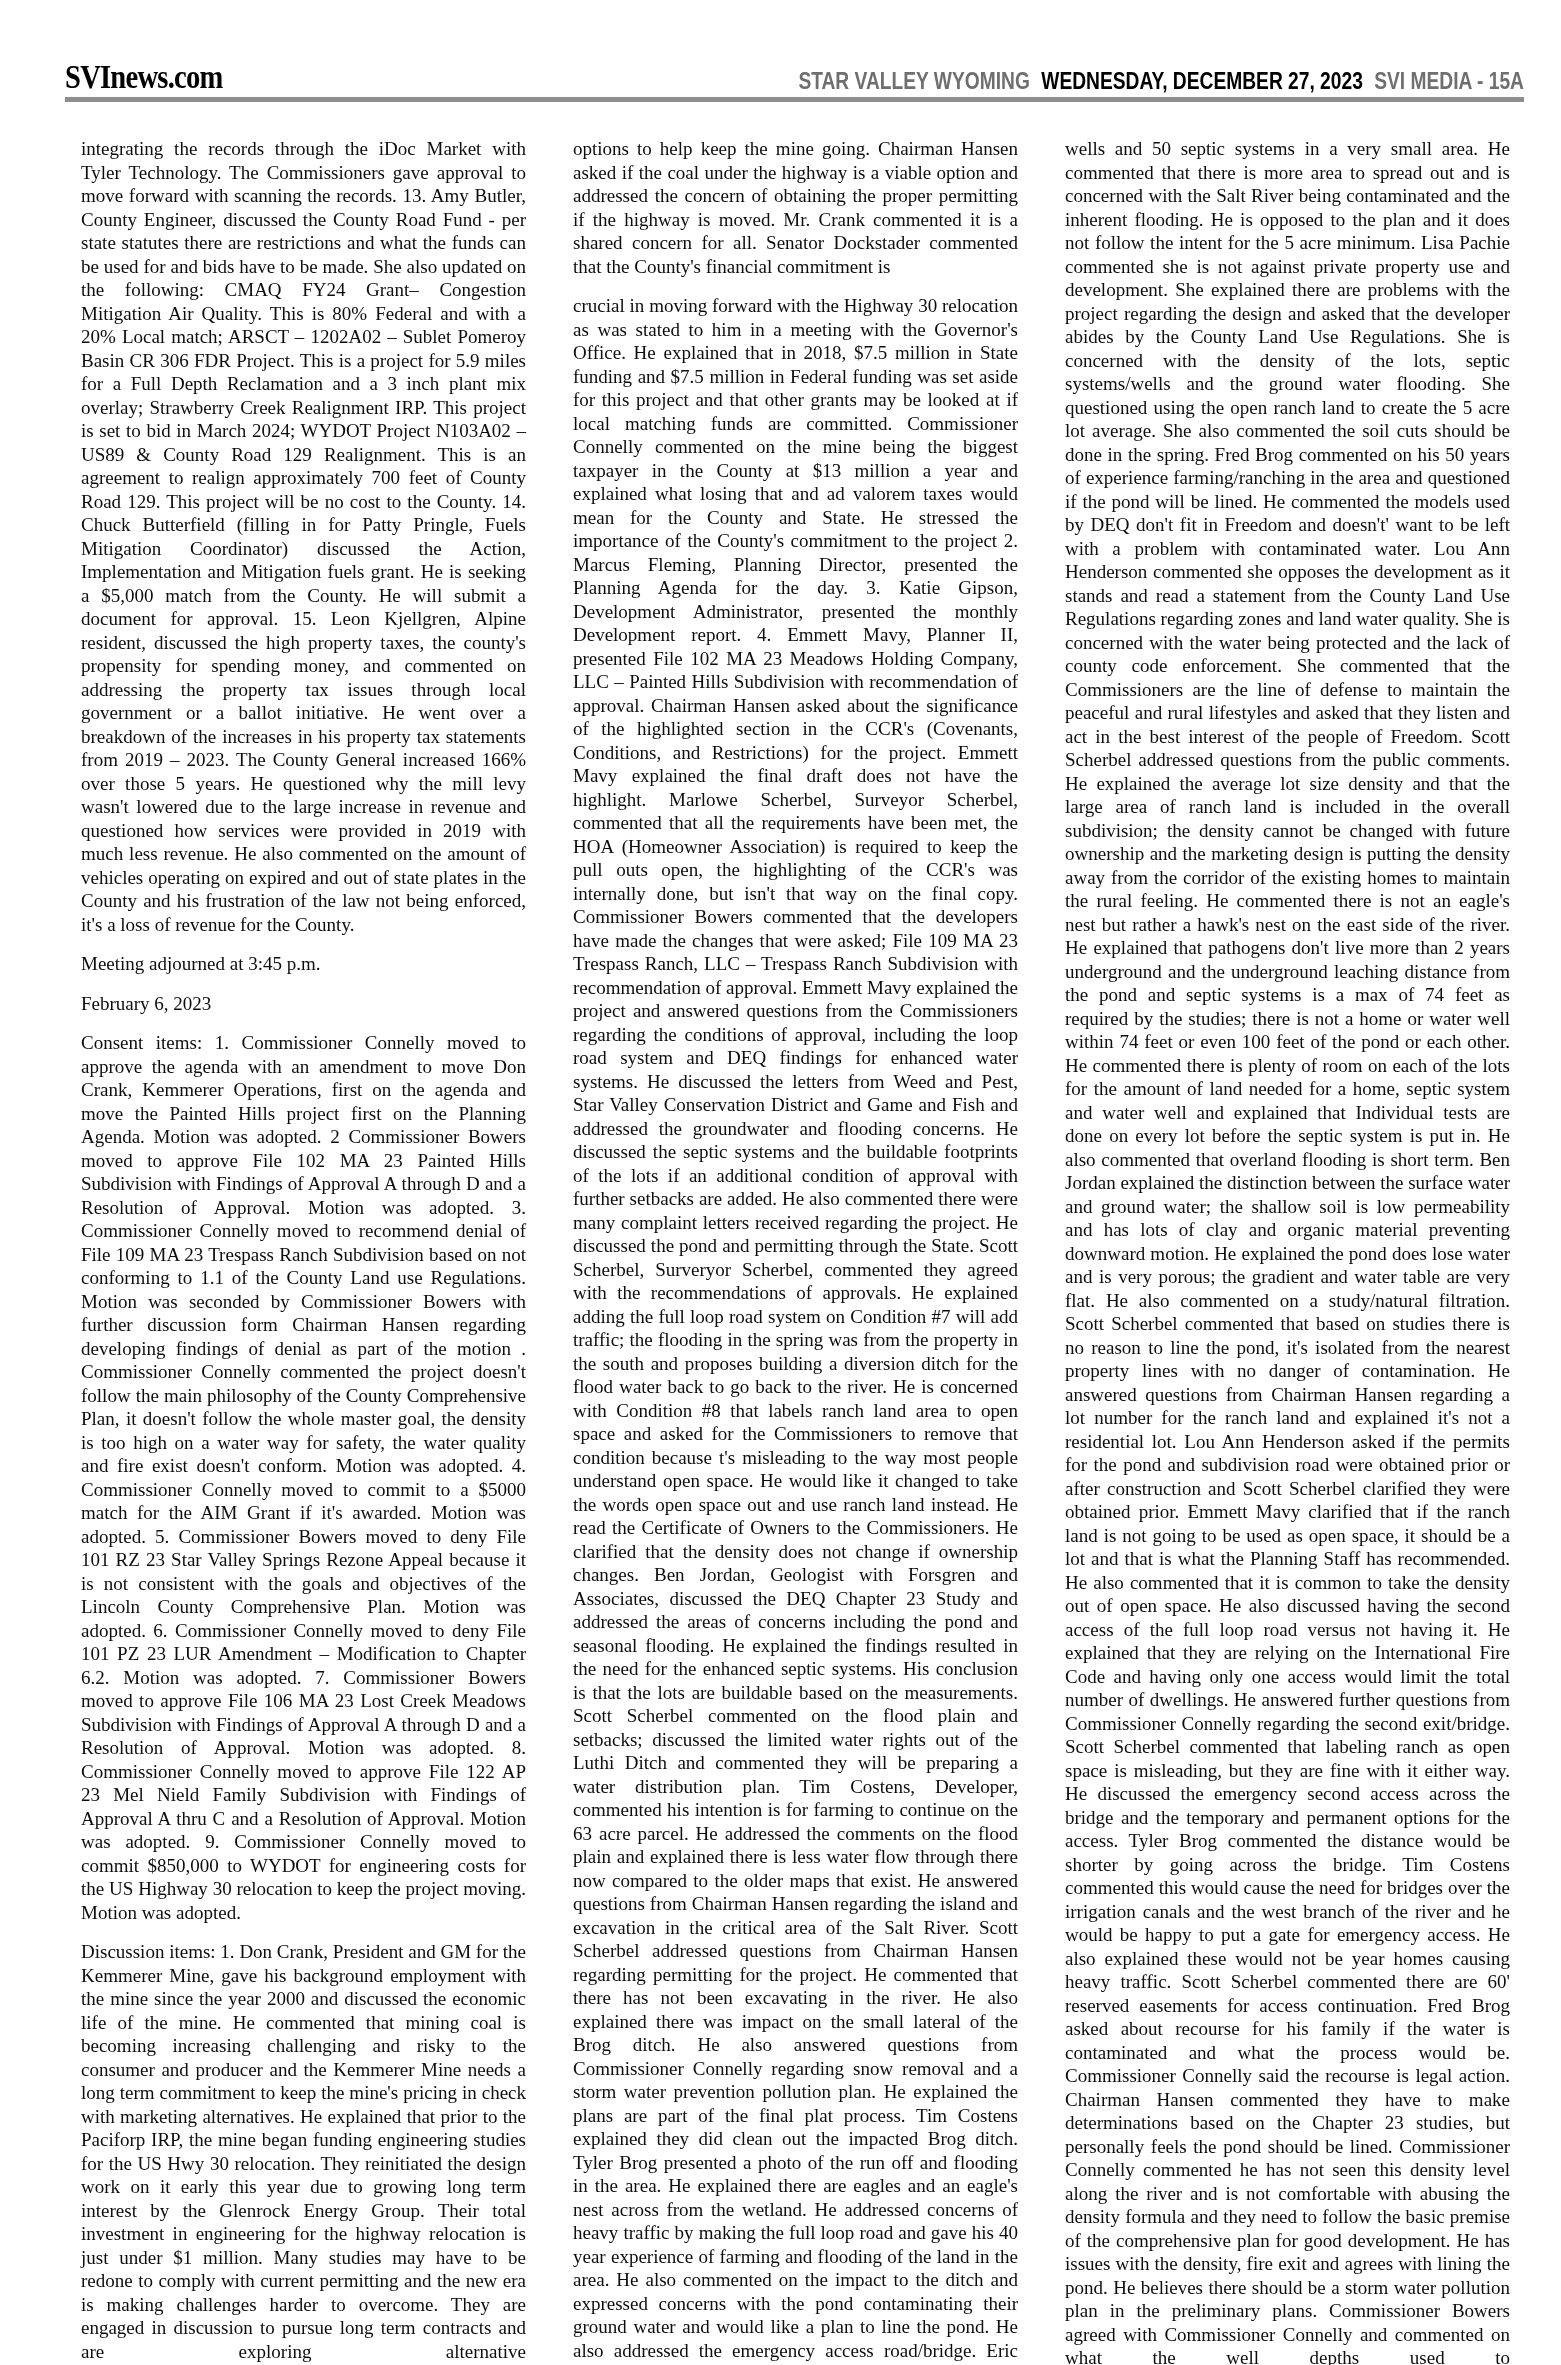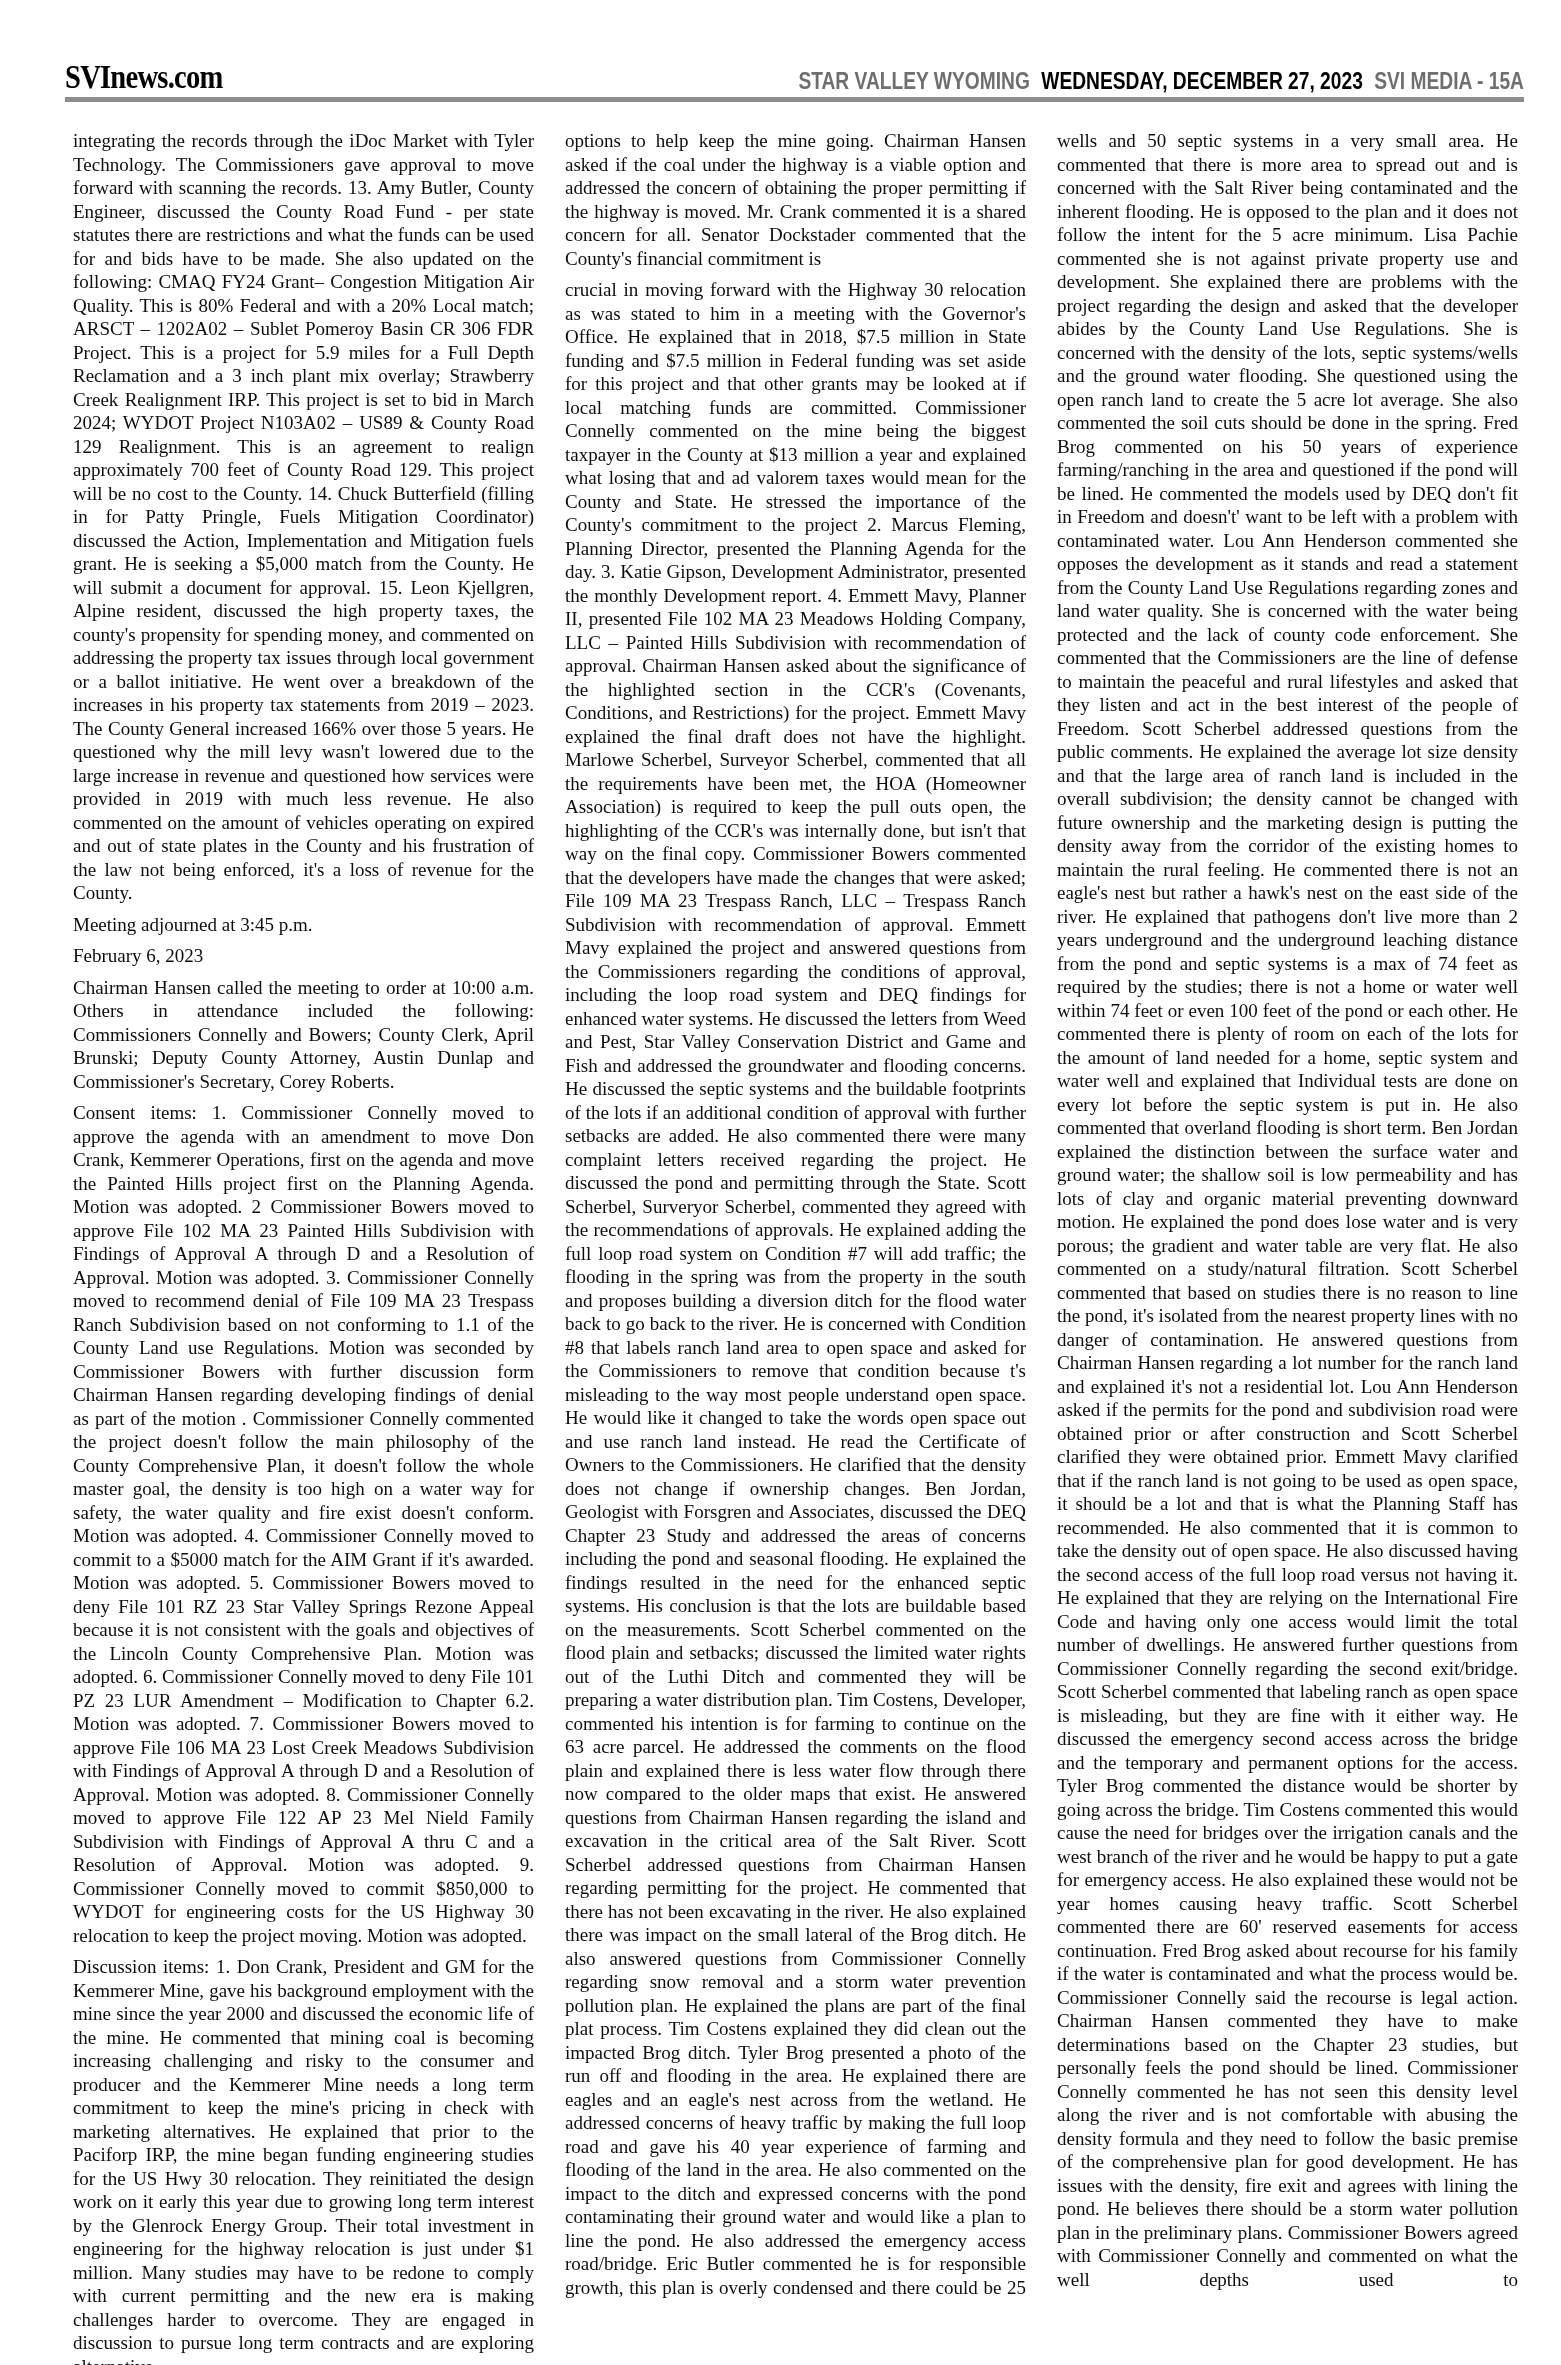--- a/index.html
+++ b/index.html
@@ -58,21 +58,21 @@
   .col {
     width: 477px;
     height: 2290px;
     overflow: hidden;
     font-family: "Liberation Serif", serif;
     font-size: 19px;
     line-height: 23.5px;
     color: #0d0d0d;
     text-align: justify;
   }
-  .col p { margin: 8px; padding: 0; }
+  .col p { margin: 16px; padding: 0; }
   
   .col p:last-child { text-align-last: justify; }
 </style>
 </head>
 <body>
 
 <div class="page">
 
   <div class="masthead-brand">SVInews.com</div>
 
@@ -86,21 +86,20 @@
 
   <div class="content">
     <div class="col">
 
         <p class="para">integrating the records through the iDoc Market with Tyler Technology. The Commissioners gave approval to move forward with scanning the records. 13. Amy Butler, County Engineer, discussed the County Road Fund - per state statutes there are restrictions and what the funds can be used for and bids have to be made. She also updated on the following: CMAQ FY24 Grant– Congestion Mitigation Air Quality. This is 80% Federal and with a 20% Local match; ARSCT – 1202A02 – Sublet Pomeroy Basin CR 306 FDR Project. This is a project for 5.9 miles for a Full Depth Reclamation and a 3 inch plant mix overlay; Strawberry Creek Realignment IRP. This project is set to bid in March 2024; WYDOT Project N103A02 – US89 &amp; County Road 129 Realignment. This is an agreement to realign approximately 700 feet of County Road 129. This project will be no cost to the County. 14. Chuck Butterfield (filling in for Patty Pringle, Fuels Mitigation Coordinator) discussed the Action, Implementation and Mitigation fuels grant. He is seeking a $5,000 match from the County. He will submit a document for approval. 15. Leon Kjellgren, Alpine resident, discussed the high property taxes, the county's propensity for spending money, and commented on addressing the property tax issues through local government or a ballot initiative. He went over a breakdown of the increases in his property tax statements from 2019 – 2023. The County General increased 166% over those 5 years. He questioned why the mill levy wasn't lowered due to the large increase in revenue and questioned how services were provided in 2019 with much less revenue. He also commented on the amount of vehicles operating on expired and out of state plates in the County and his frustration of the law not being enforced, it's a loss of revenue for the County.</p>
 
         <p class="para">Meeting adjourned at 3:45 p.m.</p>
 
         <p class="para">February 6, 2023</p>
 
-        <p class="para">Chairman Hansen called the meeting to order at 10:00 a.m. Others in attendance included the following: Commissioners Connelly and Bowers; County Clerk, April Brunski; Deputy County Attorney, Austin Dunlap and Commissioner's Secretary, Corey Roberts.</p>
 
         <p class="para">Consent items: 1. Commissioner Connelly moved to approve the agenda with an amendment to move Don Crank, Kemmerer Operations, first on the agenda and move the Painted Hills project first on the Planning Agenda. Motion was adopted. 2 Commissioner Bowers moved to approve File 102 MA 23 Painted Hills Subdivision with Findings of Approval A through D and a Resolution of Approval. Motion was adopted. 3. Commissioner Connelly moved to recommend denial of File 109 MA 23 Trespass Ranch Subdivision based on not conforming to 1.1 of the County Land use Regulations. Motion was seconded by Commissioner Bowers with further discussion form Chairman Hansen regarding developing findings of denial as part of the motion . Commissioner Connelly commented the project doesn't follow the main philosophy of the County Comprehensive Plan, it doesn't follow the whole master goal, the density is too high on a water way for safety, the water quality and fire exist doesn't conform. Motion was adopted. 4. Commissioner Connelly moved to commit to a $5000 match for the AIM Grant if it's awarded. Motion was adopted. 5. Commissioner Bowers moved to deny File 101 RZ 23 Star Valley Springs Rezone Appeal because it is not consistent with the goals and objectives of the Lincoln County Comprehensive Plan. Motion was adopted. 6. Commissioner Connelly moved to deny File 101 PZ 23 LUR Amendment – Modification to Chapter 6.2. Motion was adopted. 7. Commissioner Bowers moved to approve File 106 MA 23 Lost Creek Meadows Subdivision with Findings of Approval A through D and a Resolution of Approval. Motion was adopted. 8. Commissioner Connelly moved to approve File 122 AP 23 Mel Nield Family Subdivision with Findings of Approval A thru C and a Resolution of Approval. Motion was adopted. 9. Commissioner Connelly moved to commit $850,000 to WYDOT for engineering costs for the US Highway 30 relocation to keep the project moving. Motion was adopted.</p>
 
         <p class="para">Discussion items: 1. Don Crank, President and GM for the Kemmerer Mine, gave his background employment with the mine since the year 2000 and discussed the economic life of the mine. He commented that mining coal is becoming increasing challenging and risky to the consumer and producer and the Kemmerer Mine needs a long term commitment to keep the mine's pricing in check with marketing alternatives. He explained that prior to the Paciforp IRP, the mine began funding engineering studies for the US Hwy 30 relocation. They reinitiated the design work on it early this year due to growing long term interest by the Glenrock Energy Group. Their total investment in engineering for the highway relocation is just under $1 million. Many studies may have to be redone to comply with current permitting and the new era is making challenges harder to overcome. They are engaged in discussion to pursue long term contracts and are exploring alternative</p>
       </div>
     <div class="col">
 
         <p class="para">options to help keep the mine going. Chairman Hansen asked if the coal under the highway is a viable option and addressed the concern of obtaining the proper permitting if the highway is moved. Mr. Crank commented it is a shared concern for all. Senator Dockstader commented that the County's financial commitment is</p>
 
         <p class="para">crucial in moving forward with the Highway 30 relocation as was stated to him in a meeting with the Governor's Office. He explained that in 2018, $7.5 million in State funding and $7.5 million in Federal funding was set aside for this project and that other grants may be looked at if local matching funds are committed. Commissioner Connelly commented on the mine being the biggest taxpayer in the County at $13 million a year and explained what losing that and ad valorem taxes would mean for the County and State. He stressed the importance of the County's commitment to the project 2. Marcus Fleming, Planning Director, presented the Planning Agenda for the day. 3. Katie Gipson, Development Administrator, presented the monthly Development report. 4. Emmett Mavy, Planner II, presented File 102 MA 23 Meadows Holding Company, LLC – Painted Hills Subdivision with recommendation of approval. Chairman Hansen asked about the significance of the highlighted section in the CCR's (Covenants, Conditions, and Restrictions) for the project. Emmett Mavy explained the final draft does not have the highlight. Marlowe Scherbel, Surveyor Scherbel, commented that all the requirements have been met, the HOA (Homeowner Association) is required to keep the pull outs open, the highlighting of the CCR's was internally done, but isn't that way on the final copy. Commissioner Bowers commented that the developers have made the changes that were asked; File 109 MA 23 Trespass Ranch, LLC – Trespass Ranch Subdivision with recommendation of approval. Emmett Mavy explained the project and answered questions from the Commissioners regarding the conditions of approval, including the loop road system and DEQ findings for enhanced water systems. He discussed the letters from Weed and Pest, Star Valley Conservation District and Game and Fish and addressed the groundwater and flooding concerns. He discussed the septic systems and the buildable footprints of the lots if an additional condition of approval with further setbacks are added. He also commented there were many complaint letters received regarding the project. He discussed the pond and permitting through the State. Scott Scherbel, Surveryor Scherbel, commented they agreed with the recommendations of approvals. He explained adding the full loop road system on Condition #7 will add traffic; the flooding in the spring was from the property in the south and proposes building a diversion ditch for the flood water back to go back to the river. He is concerned with Condition #8 that labels ranch land area to open space and asked for the Commissioners to remove that condition because t's misleading to the way most people understand open space. He would like it changed to take the words open space out and use ranch land instead. He read the Certificate of Owners to the Commissioners. He clarified that the density does not change if ownership changes. Ben Jordan, Geologist with Forsgren and Associates, discussed the DEQ Chapter 23 Study and addressed the areas of concerns including the pond and seasonal flooding. He explained the findings resulted in the need for the enhanced septic systems. His conclusion is that the lots are buildable based on the measurements. Scott Scherbel commented on the flood plain and setbacks; discussed the limited water rights out of the Luthi Ditch and commented they will be preparing a water distribution plan. Tim Costens, Developer, commented his intention is for farming to continue on the 63 acre parcel. He addressed the comments on the flood plain and explained there is less water flow through there now compared to the older maps that exist. He answered questions from Chairman Hansen regarding the island and excavation in the critical area of the Salt River. Scott Scherbel addressed questions from Chairman Hansen regarding permitting for the project. He commented that there has not been excavating in the river. He also explained there was impact on the small lateral of the Brog ditch. He also answered questions from Commissioner Connelly regarding snow removal and a storm water prevention pollution plan. He explained the plans are part of the final plat process. Tim Costens explained they did clean out the impacted Brog ditch. Tyler Brog presented a photo of the run off and flooding in the area. He explained there are eagles and an eagle's nest across from the wetland. He addressed concerns of heavy traffic by making the full loop road and gave his 40 year experience of farming and flooding of the land in the area. He also commented on the impact to the ditch and expressed concerns with the pond contaminating their ground water and would like a plan to line the pond. He also addressed the emergency access road/bridge. Eric Butler commented he is for responsible growth, this plan is overly condensed and there could be 25</p>

